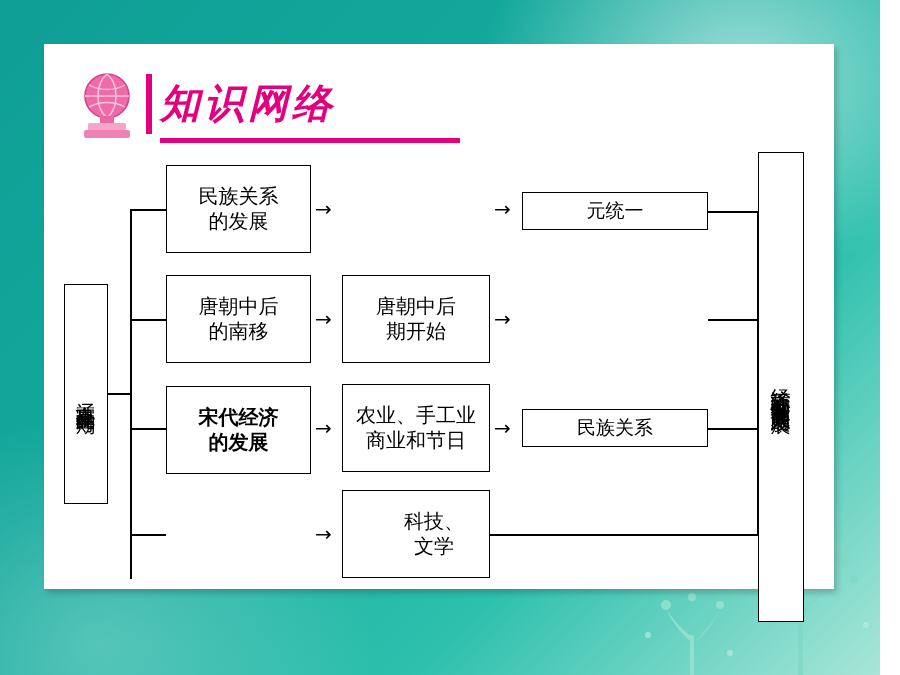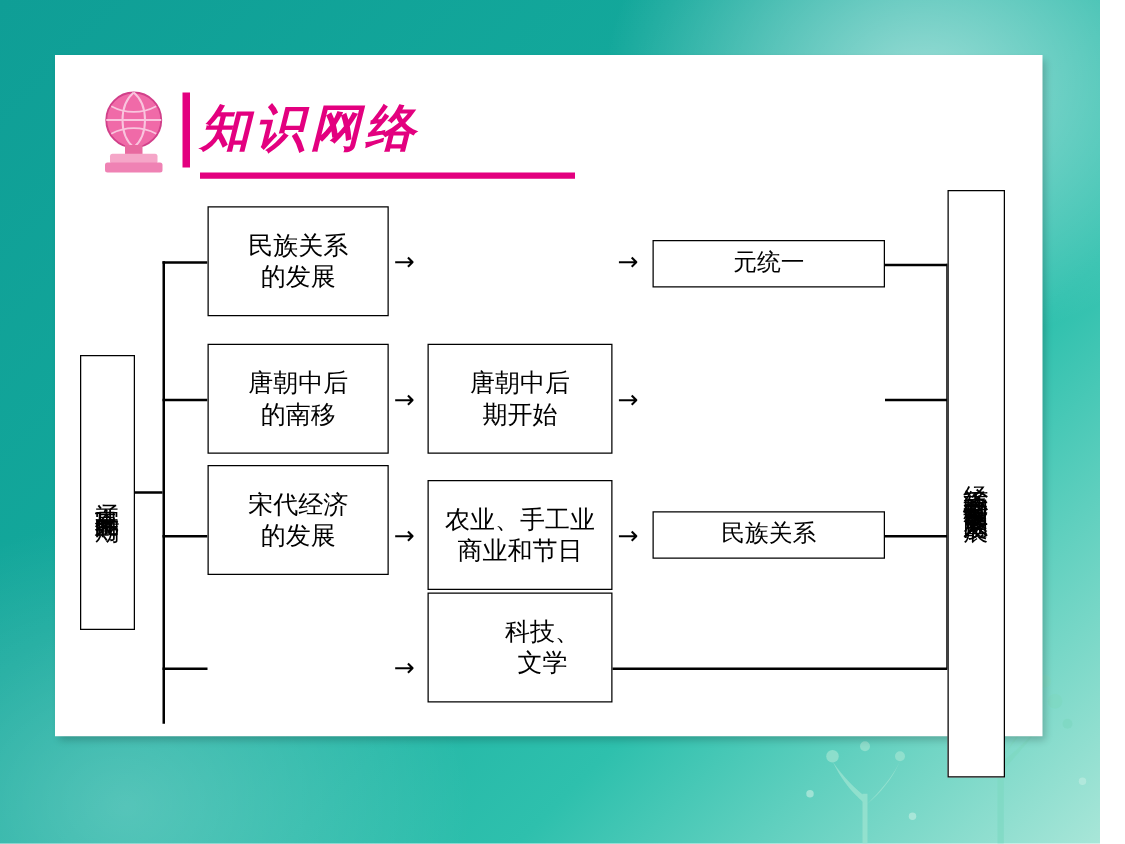--- a/index.html
+++ b/index.html
@@ -226,30 +226,30 @@
       <div class="arrow" style="left:450px; top:155px;">→</div>
       <div class="node small" style="left:478px; top:148px; width:186px; height:38px;">元统一</div>
 
       <div class="node" style="left:122px; top:231px; width:145px; height:88px;">唐朝中后
 的南移</div>
       <div class="arrow" style="left:271px; top:265px;">→</div>
       <div class="node" style="left:298px; top:231px; width:148px; height:88px;">唐朝中后
 期开始</div>
       <div class="arrow" style="left:450px; top:265px;">→</div>
 
-      <div class="node" style="left:122px; top:328px; width:145px; height:88px;">宋代经济
+      <div class="node" style="left:122px; top:342px; width:145px; height:88px;font-weight:bold;">宋代经济
 的发展</div>
       <div class="arrow" style="left:271px; top:374px;">→</div>
       <div class="node" style="left:298px; top:340px; width:148px; height:88px;text-align:center;">农业、手工业
 商业和节日</div>
       <div class="arrow" style="left:450px; top:374px;">→</div>
       <div class="node small" style="left:478px; top:365px; width:186px; height:38px;">民族关系</div>
 
       <div class="arrow" style="left:271px; top:480px;">→</div>
-      <div class="node" style="left:298px; top:430px; width:148px; height:88px;padding-left:36px;">科技、
+      <div class="node" style="left:298px; top:446px; width:148px; height:88px;padding-left:36px;">科技、
 文学</div>
 
       <div class="connector h-line" style="left:664px; top:167px; width:50px;"></div>
       <div class="connector h-line" style="left:664px; top:275px; width:50px;"></div>
       <div class="connector h-line" style="left:664px; top:384px; width:50px;"></div>
       <div class="connector h-line" style="left:446px; top:490px; width:268px;"></div>
       <div class="connector v-line" style="left:713px; top:167px; height:324px;"></div>
 
       <div class="node vertical" style="left:714px; top:108px; width:46px; height:470px;">经济重心的南移和民族关系的发展</div>
 

